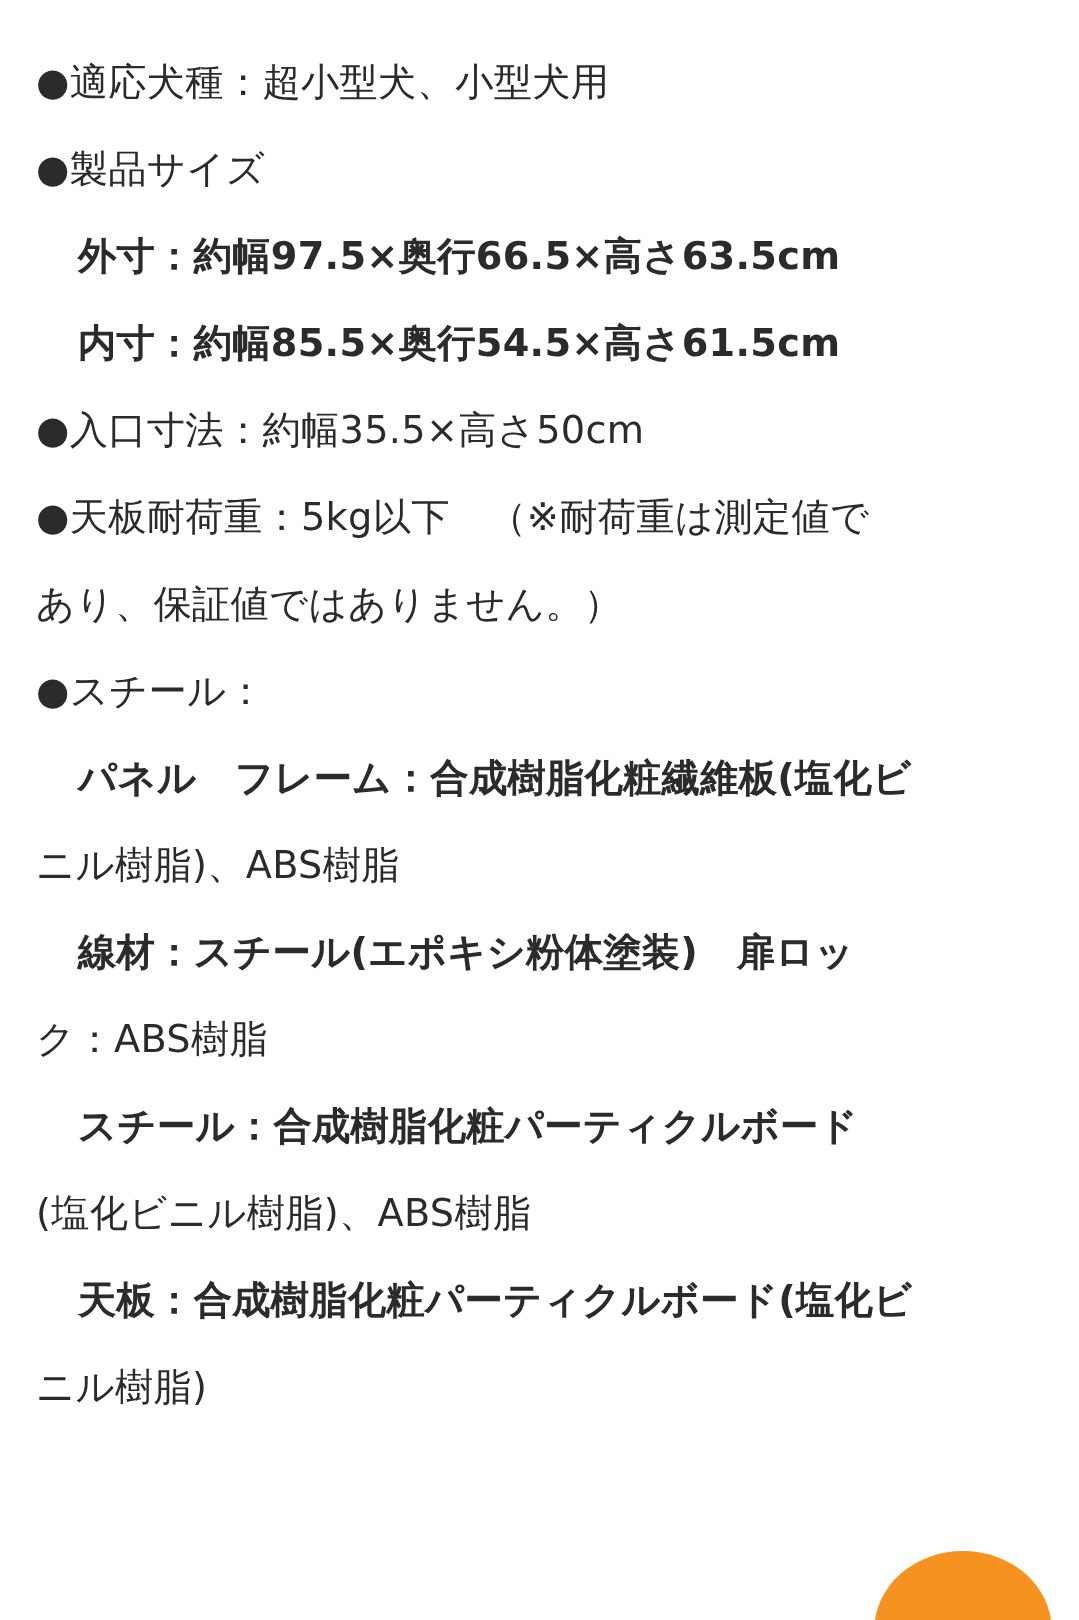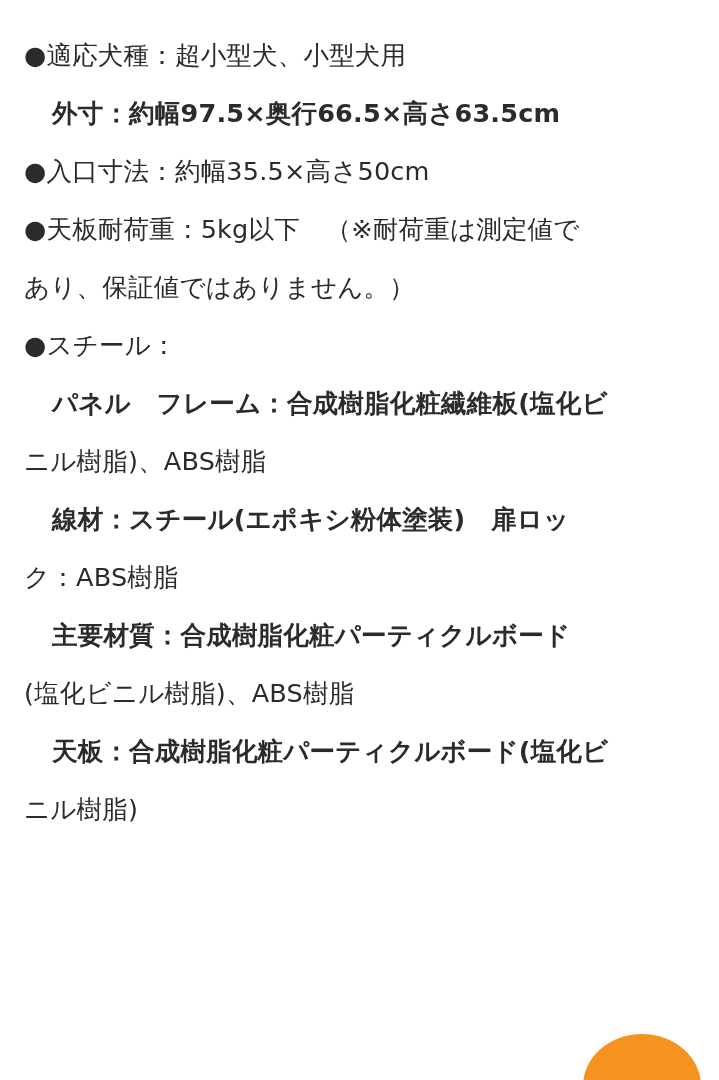--- a/index.html
+++ b/index.html
@@ -53,28 +53,30 @@
     border-radius: 50%;
     background: #f59220;
   }
 </style>
 </head>
 <body>
 
 <div class="page">
   <div class="spec-list">
     <div class="spec-line">●適応犬種：超小型犬、小型犬用</div>
+    <div class="spec-line">●製品サイズ</div>
     <div class="spec-line indent">外寸：約幅97.5×奥行66.5×高さ63.5cm</div>
+    <div class="spec-line indent">内寸：約幅85.5×奥行54.5×高さ61.5cm</div>
     <div class="spec-line">●入口寸法：約幅35.5×高さ50cm</div>
     <div class="spec-line">●天板耐荷重：5kg以下　（※耐荷重は測定値で</div>
     <div class="spec-line">あり、保証値ではありません。）</div>
     <div class="spec-line">●スチール：</div>
     <div class="spec-line indent">パネル　フレーム：合成樹脂化粧繊維板(塩化ビ</div>
     <div class="spec-line">ニル樹脂)、ABS樹脂</div>
     <div class="spec-line indent">線材：スチール(エポキシ粉体塗装)　扉ロッ</div>
     <div class="spec-line">ク：ABS樹脂</div>
-    <div class="spec-line indent">主要材質：合成樹脂化粧パーティクルボード</div>
+    <div class="spec-line indent">スチール：合成樹脂化粧パーティクルボード</div>
     <div class="spec-line">(塩化ビニル樹脂)、ABS樹脂</div>
     <div class="spec-line indent">天板：合成樹脂化粧パーティクルボード(塩化ビ</div>
     <div class="spec-line">ニル樹脂)</div>
   </div>
   <div class="blob"></div>
 </div>
 
 </body></html>

